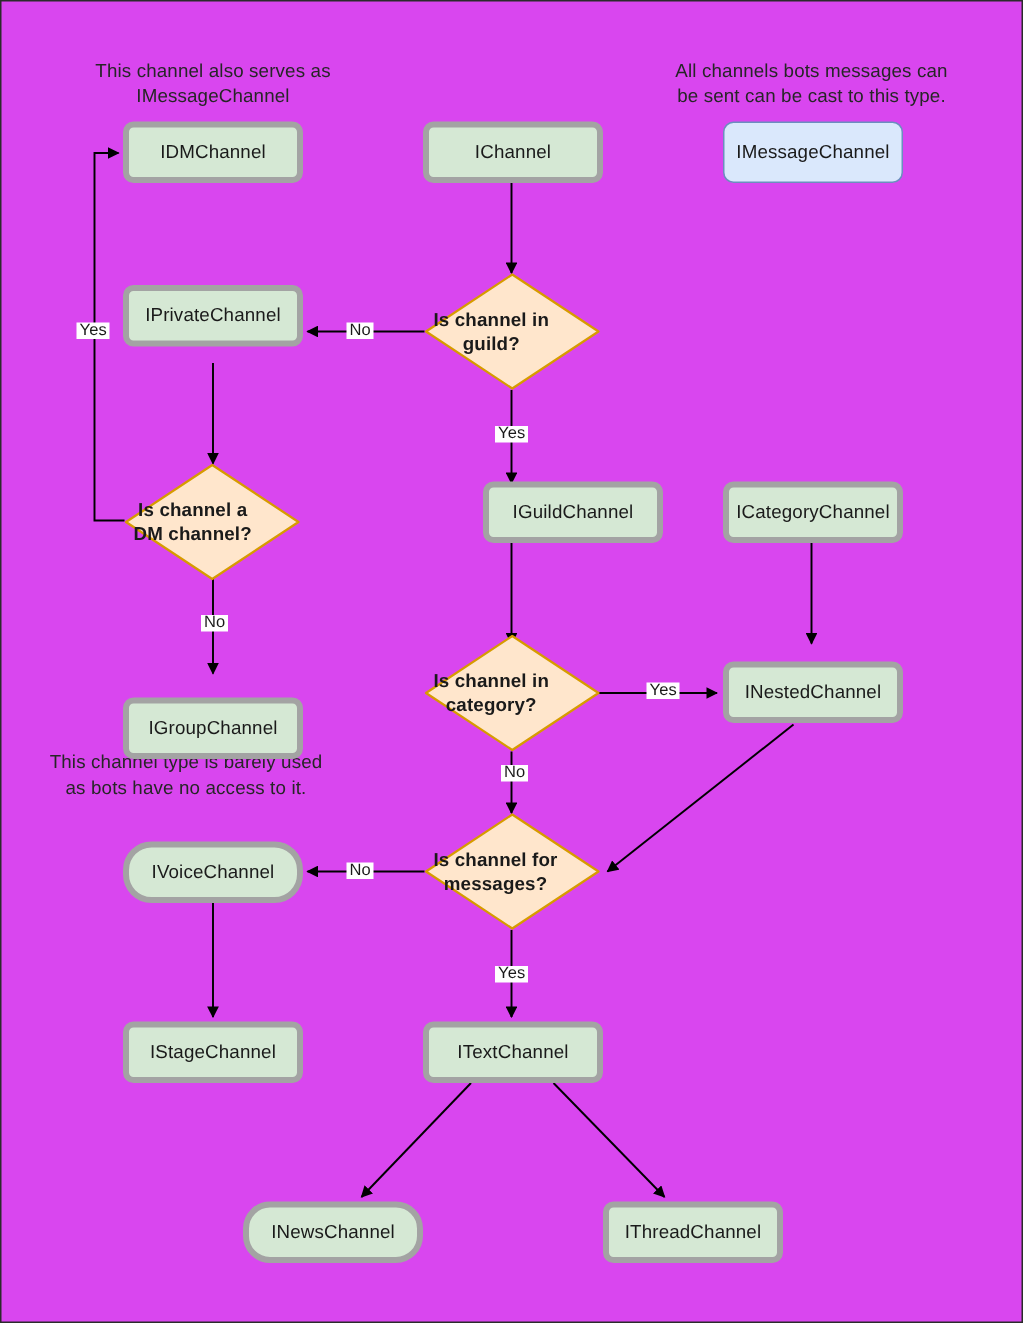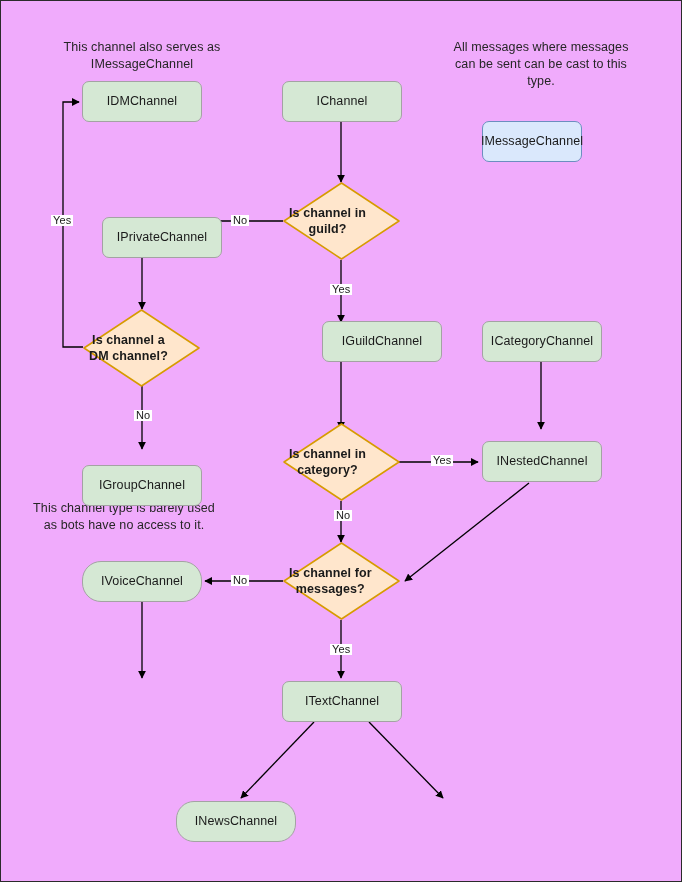--- a/index.html
+++ b/index.html
@@ -4,21 +4,21 @@
 <style>
   html, body {
     margin: 0;
     padding: 0;
     background: #ffffff;
   }
   #canvas {
     position: relative;
     width: 682px;
     height: 882px;
-    background: #f0abfc;
+    background: #d946ef;
     border: 1px solid #2b2b2b;
     box-sizing: border-box;
     overflow: hidden;
     font-family: "Liberation Sans", sans-serif;
   }
   #edges {
     position: absolute;
     left: 0;
     top: 0;
     width: 682px;
@@ -33,21 +33,21 @@
     justify-content: center;
     text-align: center;
     border-radius: 7px;
     font-size: 12.5px;
     color: #1a1a1a;
     line-height: 1.25;
     letter-spacing: 0.1px;
   }
   .node.green {
     background: #d5e8d4;
-    border: 1px solid #a3a3a3;
+    border: 4px solid #a3a3a3;
   }
   .node.blue {
     background: #dae8fc;
     border: 1px solid #6c8ebf;
   }
   .diamond {
     position: absolute;
     display: flex;
     align-items: center;
     justify-content: flex-start;
@@ -142,47 +142,49 @@
 
     
     <path d="M 313 721 L 240 797" stroke="#000000" stroke-width="1.3" fill="none" marker-end="url(#arrow)"></path>
 
     
     <path d="M 368 721 L 442 797" stroke="#000000" stroke-width="1.3" fill="none" marker-end="url(#arrow)"></path>
   </svg>
 
   <div class="note" style="left:51px; top:38px; width:180px;">This channel also serves as IMessageChannel</div>
 
-  <div class="note" style="left:443px; top:38px; width:194px;">All messages where messages can be sent can be cast to this type.</div>
+  <div class="note" style="left:443px; top:38px; width:194px;">All channels bots messages can be sent can be cast to this type.</div>
 
   <div class="note" style="left:28px; top:499px; width:190px;">This channel type is barely used as bots have no access to it.</div>
 
   <div class="node green" style="left:81px; top:80px; width:120px; height:41px;">IDMChannel</div>
 
   <div class="node green" style="left:281px; top:80px; width:120px; height:41px;">IChannel</div>
 
-  <div class="node blue" style="left:481px; top:80px; width:100px; height:41px;margin-top:40px;">IMessageChannel</div>
-
-  <div class="node green" style="left:81px; top:216px; width:120px; height:41px;margin-left:20px;">IPrivateChannel</div>
+  <div class="node blue" style="left:481px; top:80px; width:120px; height:41px;">IMessageChannel</div>
+
+  <div class="node green" style="left:81px; top:189px; width:120px; height:41px;">IPrivateChannel</div>
 
   <div class="node green" style="left:281px; top:320px; width:120px; height:41px;margin-left:40px;">IGuildChannel</div>
 
   <div class="node green" style="left:481px; top:320px; width:120px; height:41px;">ICategoryChannel</div>
 
   <div class="node green" style="left:81px; top:464px; width:120px; height:41px;text-align:center;">IGroupChannel</div>
 
   <div class="node green" style="left:481px; top:440px; width:120px; height:41px;">INestedChannel</div>
 
   <div class="node green" style="left:81px; top:560px; width:120px; height:41px;border-radius:19px;">IVoiceChannel</div>
 
+  <div class="node green" style="left:81px; top:680px; width:120px; height:41px;">IStageChannel</div>
 
   <div class="node green" style="left:281px; top:680px; width:120px; height:41px;">ITextChannel</div>
 
-  <div class="node green" style="left:175px; top:800px; width:120px; height:41px;border-radius:18px;">INewsChannel</div>
-
+  <div class="node green" style="left:161px; top:800px; width:120px; height:41px;border-radius:18px;">INewsChannel</div>
+
+  <div class="node green" style="left:401px; top:800px; width:120px; height:41px;">IThreadChannel</div>
 
   <div class="diamond" style="left:282px; top:181px; width:117px; height:78px;">
     <svg class="dshape" viewBox="0 0 117 78" preserveAspectRatio="none">
       <polygon points="58.5,1 116,39 58.5,77 1,39" fill="#ffe6cc" stroke="#d79b00" stroke-width="1.5" stroke-linejoin="round"></polygon>
     </svg>
     <div class="dlabel">
       <span>Is channel in</span><br>
       <span>guild?</span>
     </div>
   </div>

